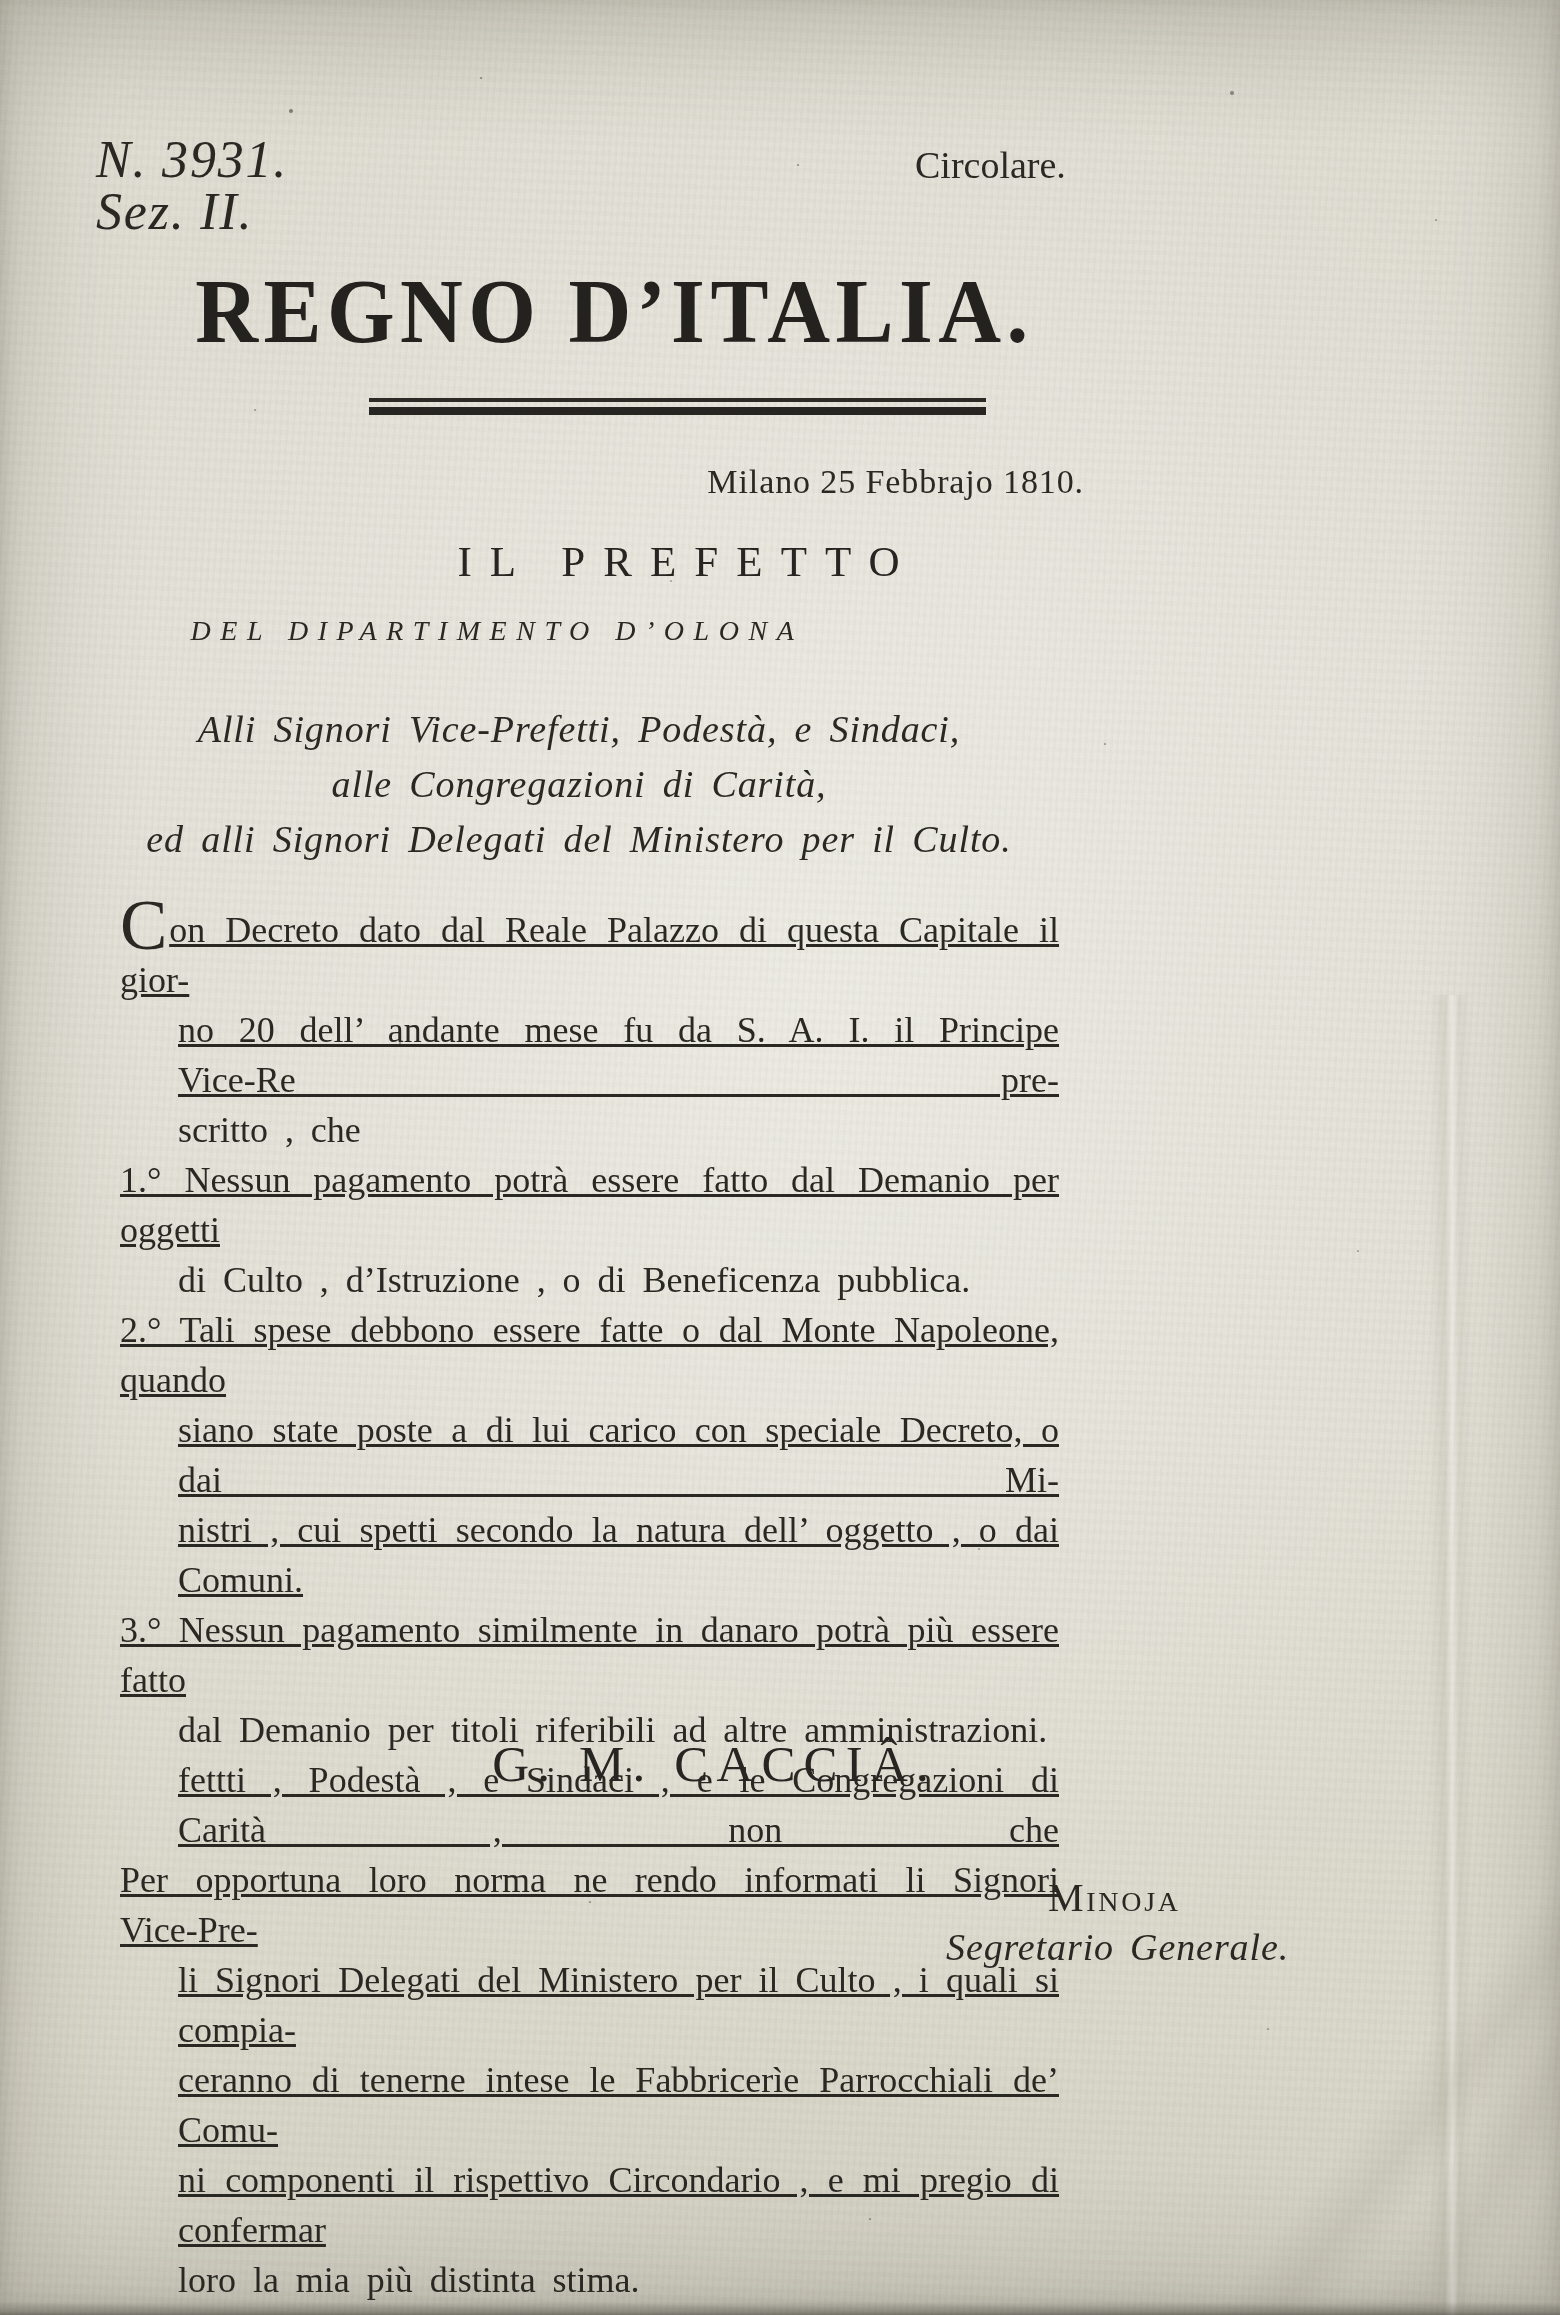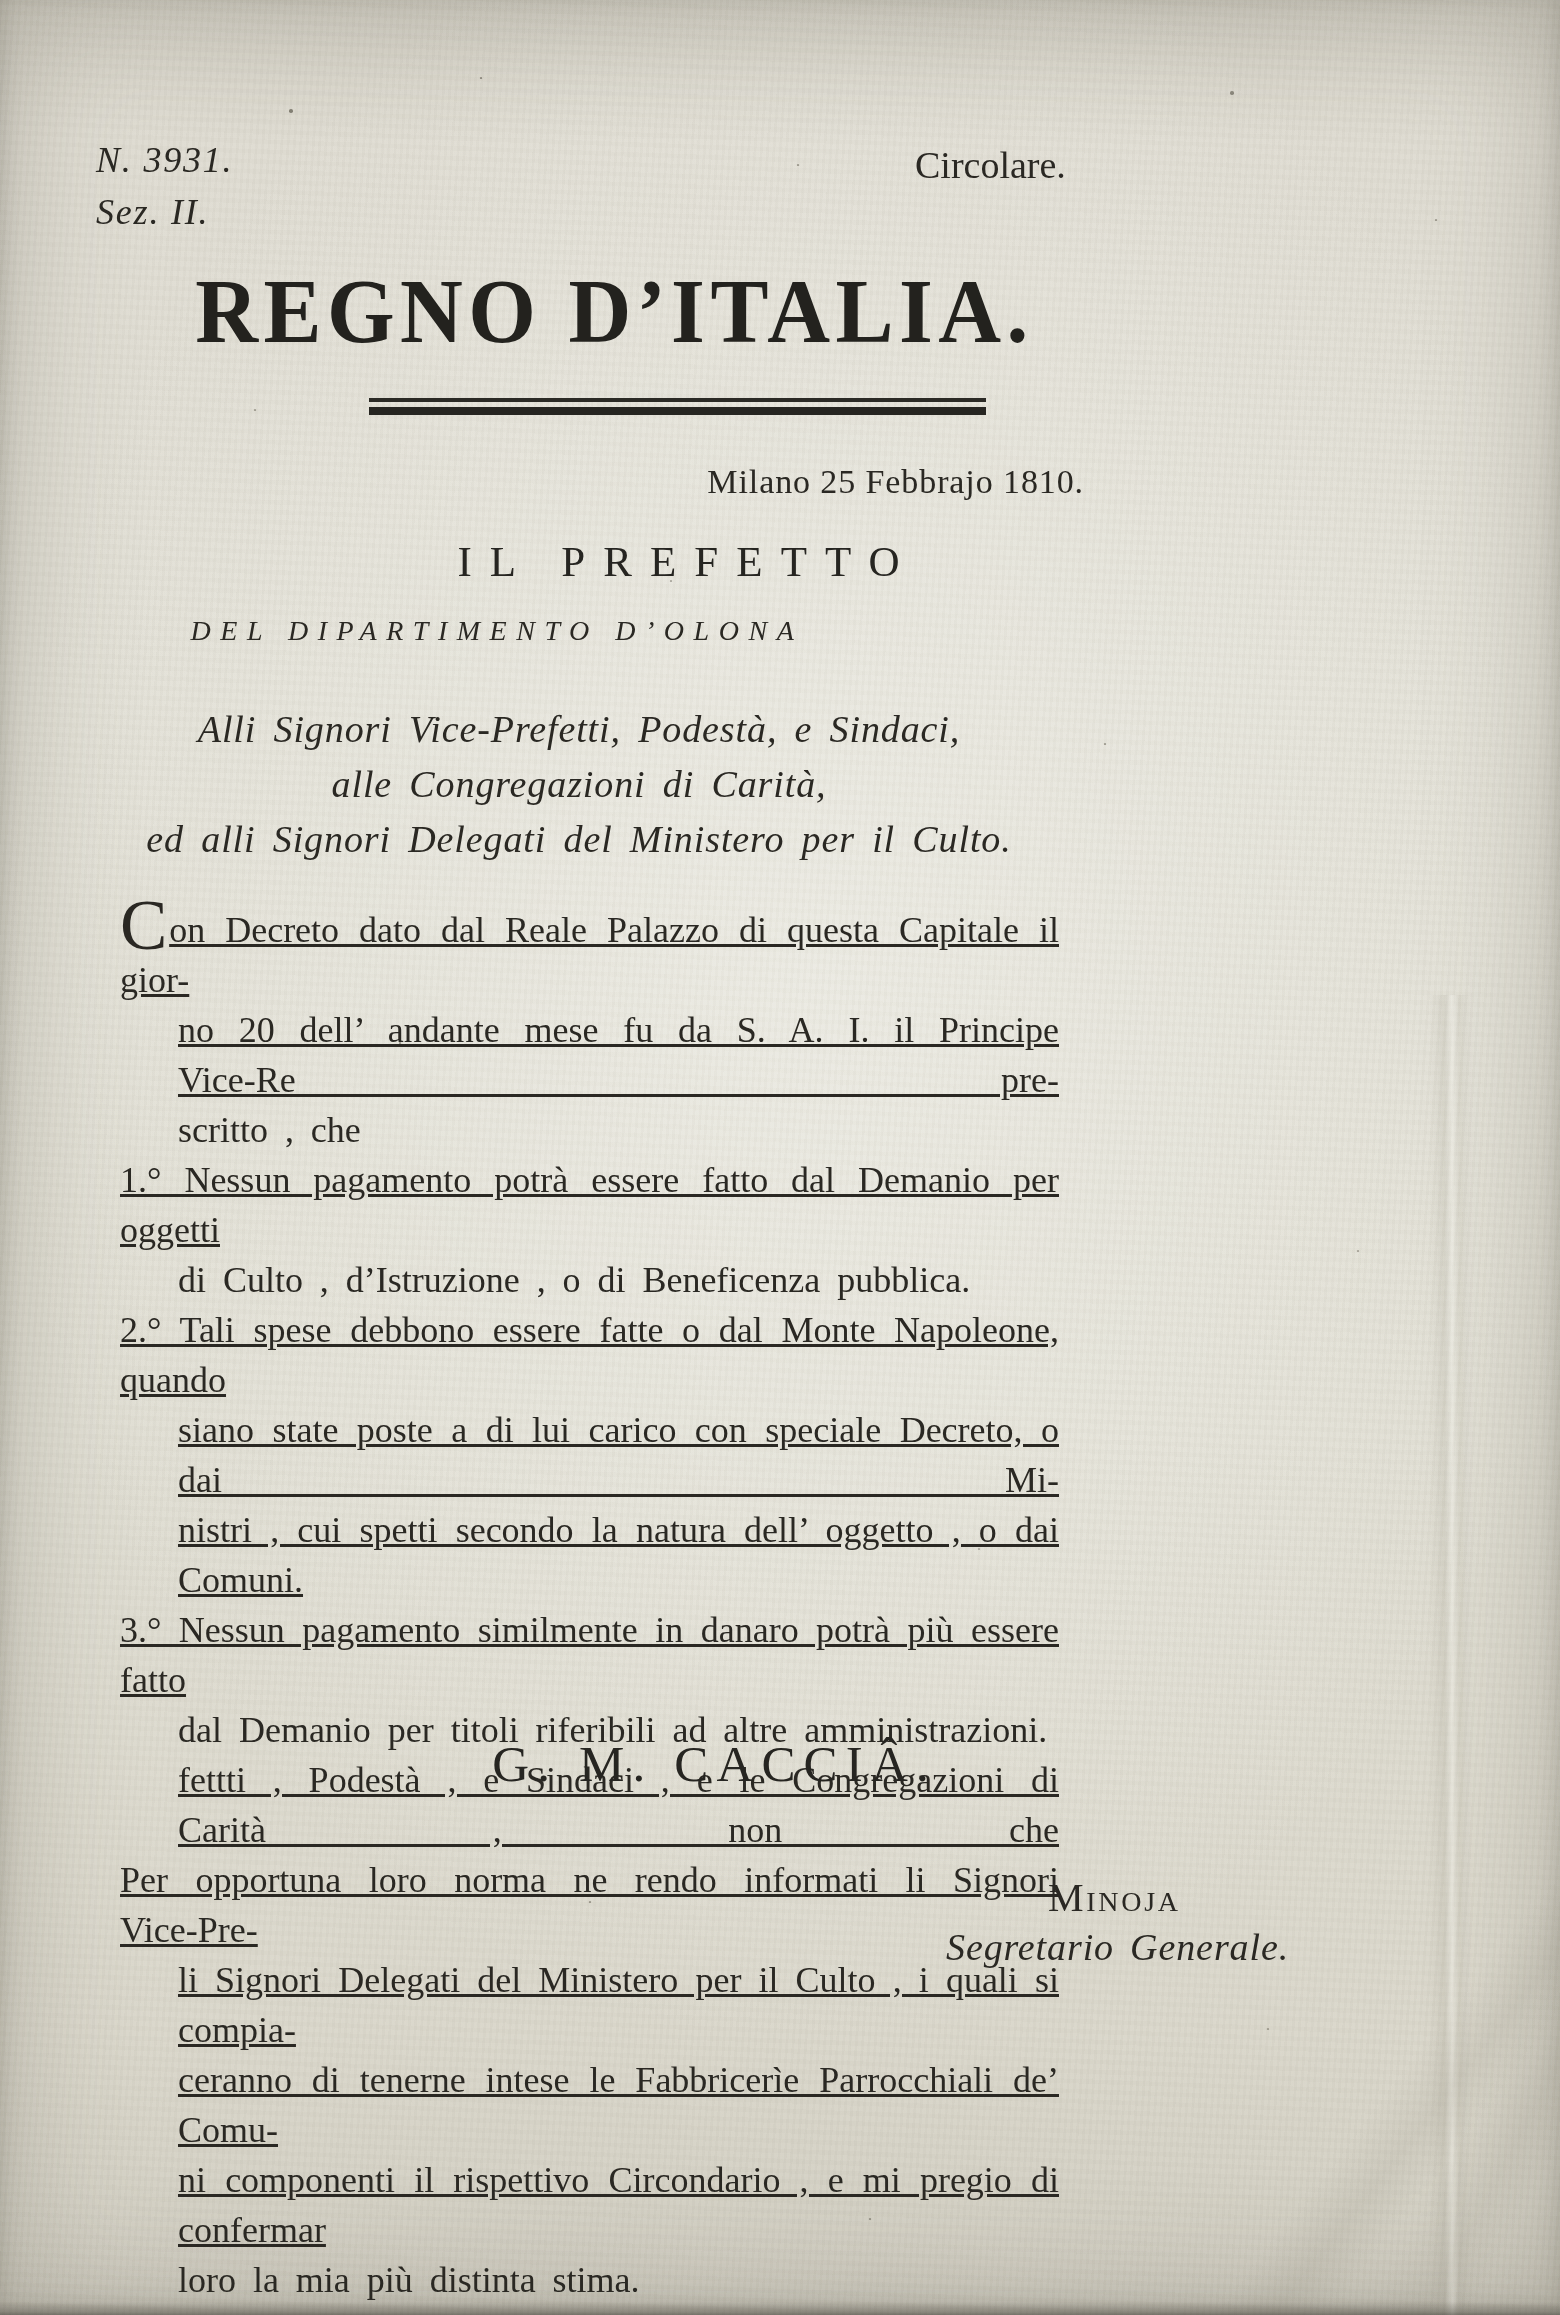--- a/index.html
+++ b/index.html
@@ -50,21 +50,21 @@
       814px 633px 0 -0.9px rgba(62,58,46,.4),
       109px 932px 0 -0.9px rgba(62,58,46,.42),
       1067px 1140px 0 -0.9px rgba(62,58,46,.35),
       688px 1438px 0 -0.9px rgba(62,58,46,.3),
       299px 1791px 0 -0.9px rgba(62,58,46,.4),
       977px 1918px 0 -0.9px rgba(62,58,46,.35),
       579px 2108px 0 -0.9px rgba(62,58,46,.4),
       1285px 1737px 0 -0.9px rgba(62,58,46,.3);}
   .abs{position:absolute;}
 
-  .ref{left:96px;top:134px;font-style:italic;font-size:36px;line-height:52px;letter-spacing:1.8px;}
+  .ref{left:96px;top:134px;font-style:italic;font-size:52px;line-height:52px;letter-spacing:1.8px;}
   .circ{left:915px;top:143px;font-size:38px;}
   .title{
     left:90px;top:261px;width:1049px;text-align:center;
     font-size:87px;font-weight:700;letter-spacing:5.4px;
     color:#23221e;transform:scaleY(1.04);
   }
   .rule{left:369px;top:398px;width:617px;}
   .rule .r1{height:3.6px;background:#2b2a25;margin-bottom:5.4px;}
   .rule .r2{height:8.1px;background:#262521;}
   .dateline{left:0;top:463px;width:1084px;text-align:right;font-size:34px;letter-spacing:0.9px;}

